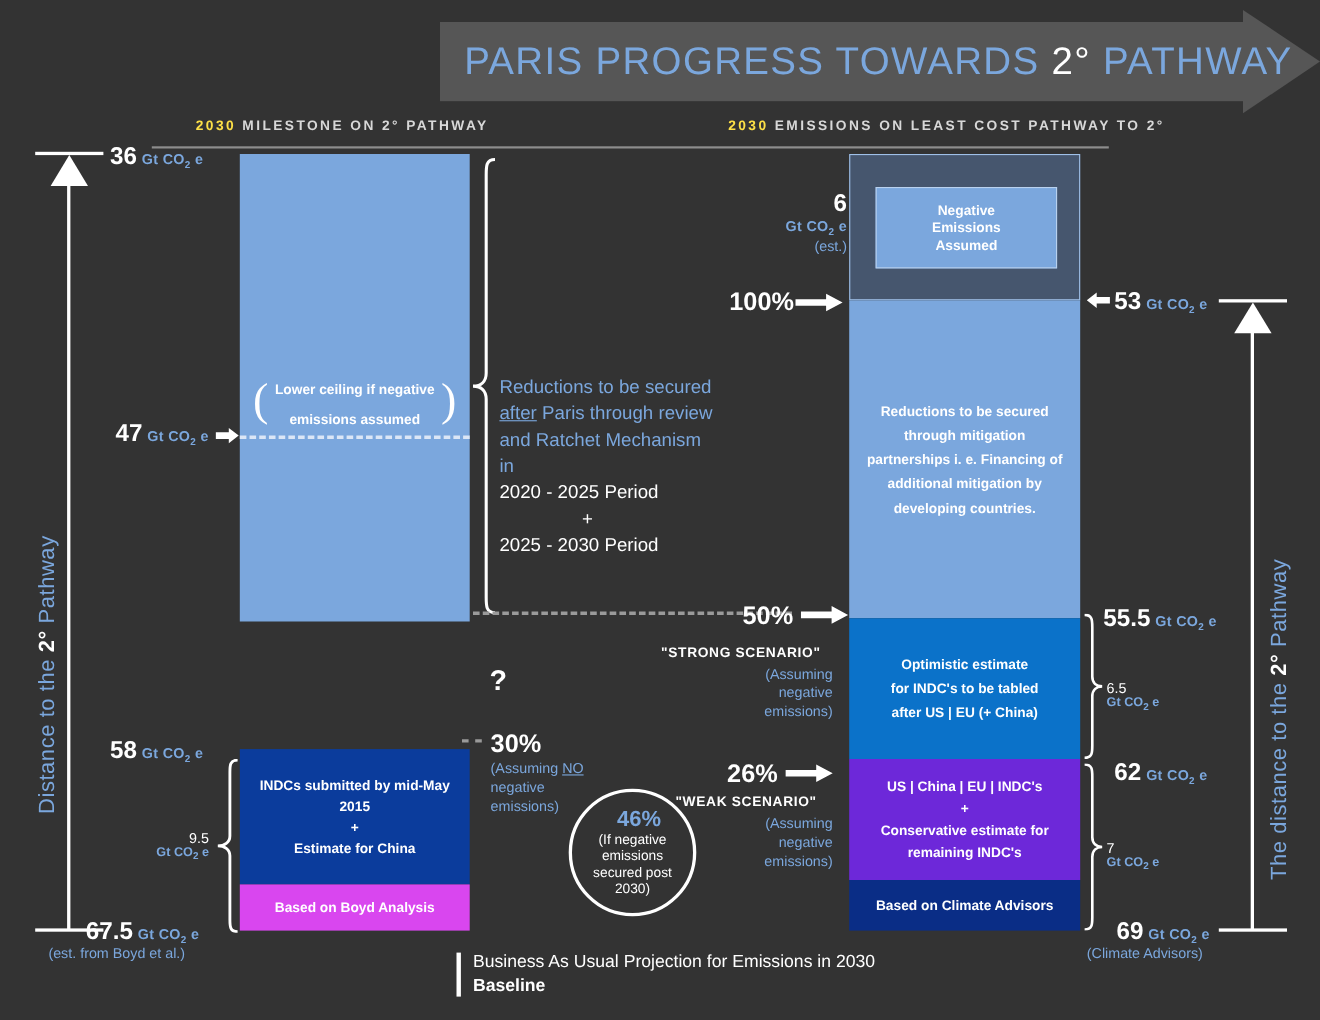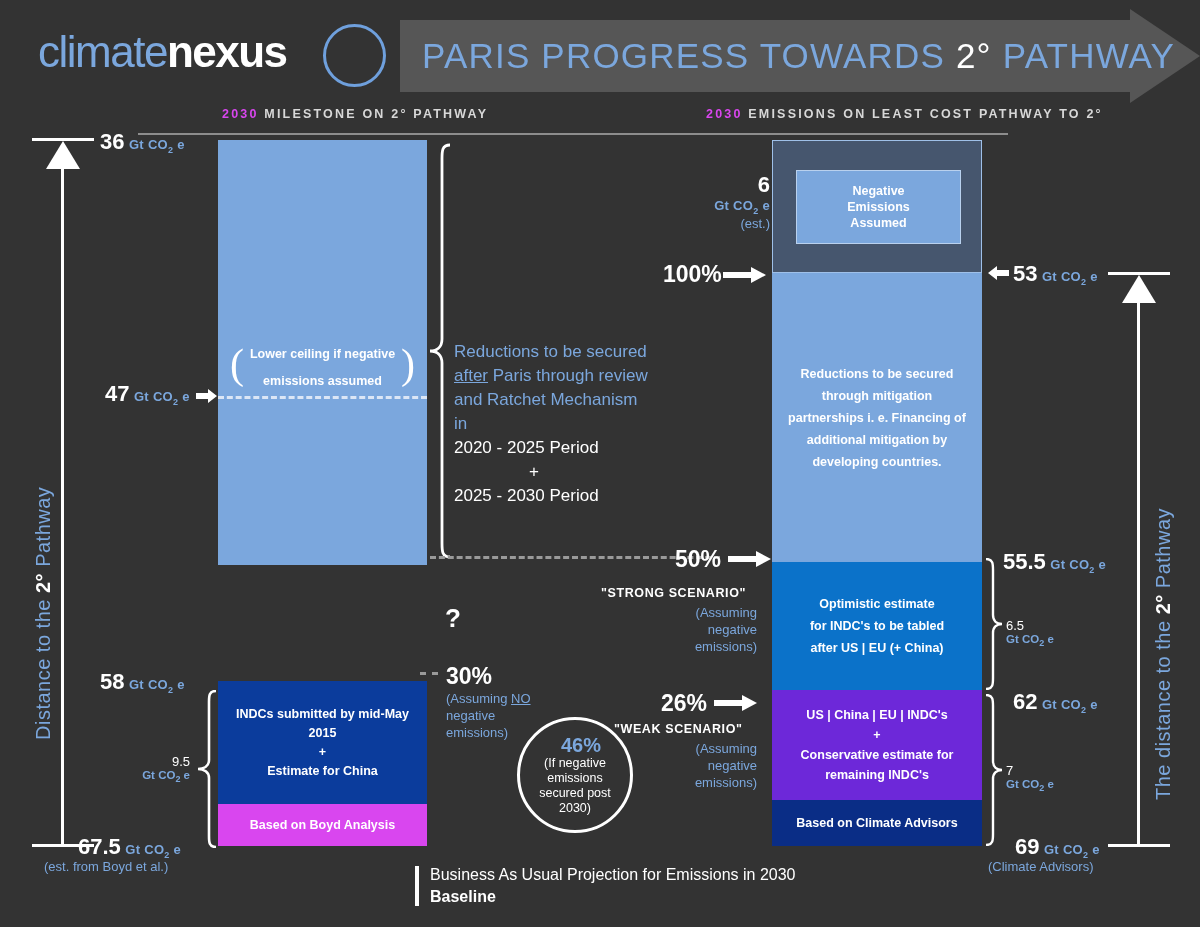--- a/index.html
+++ b/index.html
@@ -39,21 +39,21 @@
   #banner .btxt{
     position:absolute;left:22px;top:0;height:88px;line-height:72px;
     font-size:35px;letter-spacing:1.2px;color:#7ba7dd;white-space:nowrap;
   }
   #banner .btxt .wht{color:#ffffff;}
 
   .colhead{
     font-size:12.5px;font-weight:700;letter-spacing:2.2px;color:#d8d8d8;
     white-space:nowrap;
   }
-  .colhead b{color:#d946ef;margin-left:44px;}
+  .colhead b{color:#fde047;}
 
   
   #topline{left:138px;top:133px;width:870px;height:2px;background:#8d8d8d;}
 
   .bar{position:absolute;}
   .seg{position:absolute;left:0;width:100%;box-sizing:border-box;
        display:flex;align-items:center;justify-content:center;text-align:center;
        font-size:12.5px;font-weight:700;line-height:19px;color:#fff;}
 
   
@@ -98,24 +98,20 @@
 
   
   #footbar{left:415px;top:866px;width:4px;height:40px;background:#ffffff;}
   #foot1{left:430px;top:866px;font-size:16px;color:#ffffff;white-space:nowrap;}
   #foot2{left:430px;top:888px;font-size:16px;font-weight:700;color:#ffffff;white-space:nowrap;}
 </style>
 </head>
 <body>
 
 <div class="abs" id="header">
-  <div class="abs" id="logo">
-    <div class="logotext"><span class="l1">climate</span><span class="l2">nexus</span></div>
-    <div class="ring"></div>
-  </div>
 
   <div class="abs" id="banner">
     <div class="bar"></div>
     <div class="tip"></div>
     <div class="btxt"><span>PARIS PROGRESS TOWARDS </span><span class="wht">2°</span><span> PATHWAY</span></div>
   </div>
 </div>
 
 <div class="abs colhead" style="left:178px;top:107px;"><b>2030</b><span> MILESTONE ON 2° PATHWAY</span></div>
 

